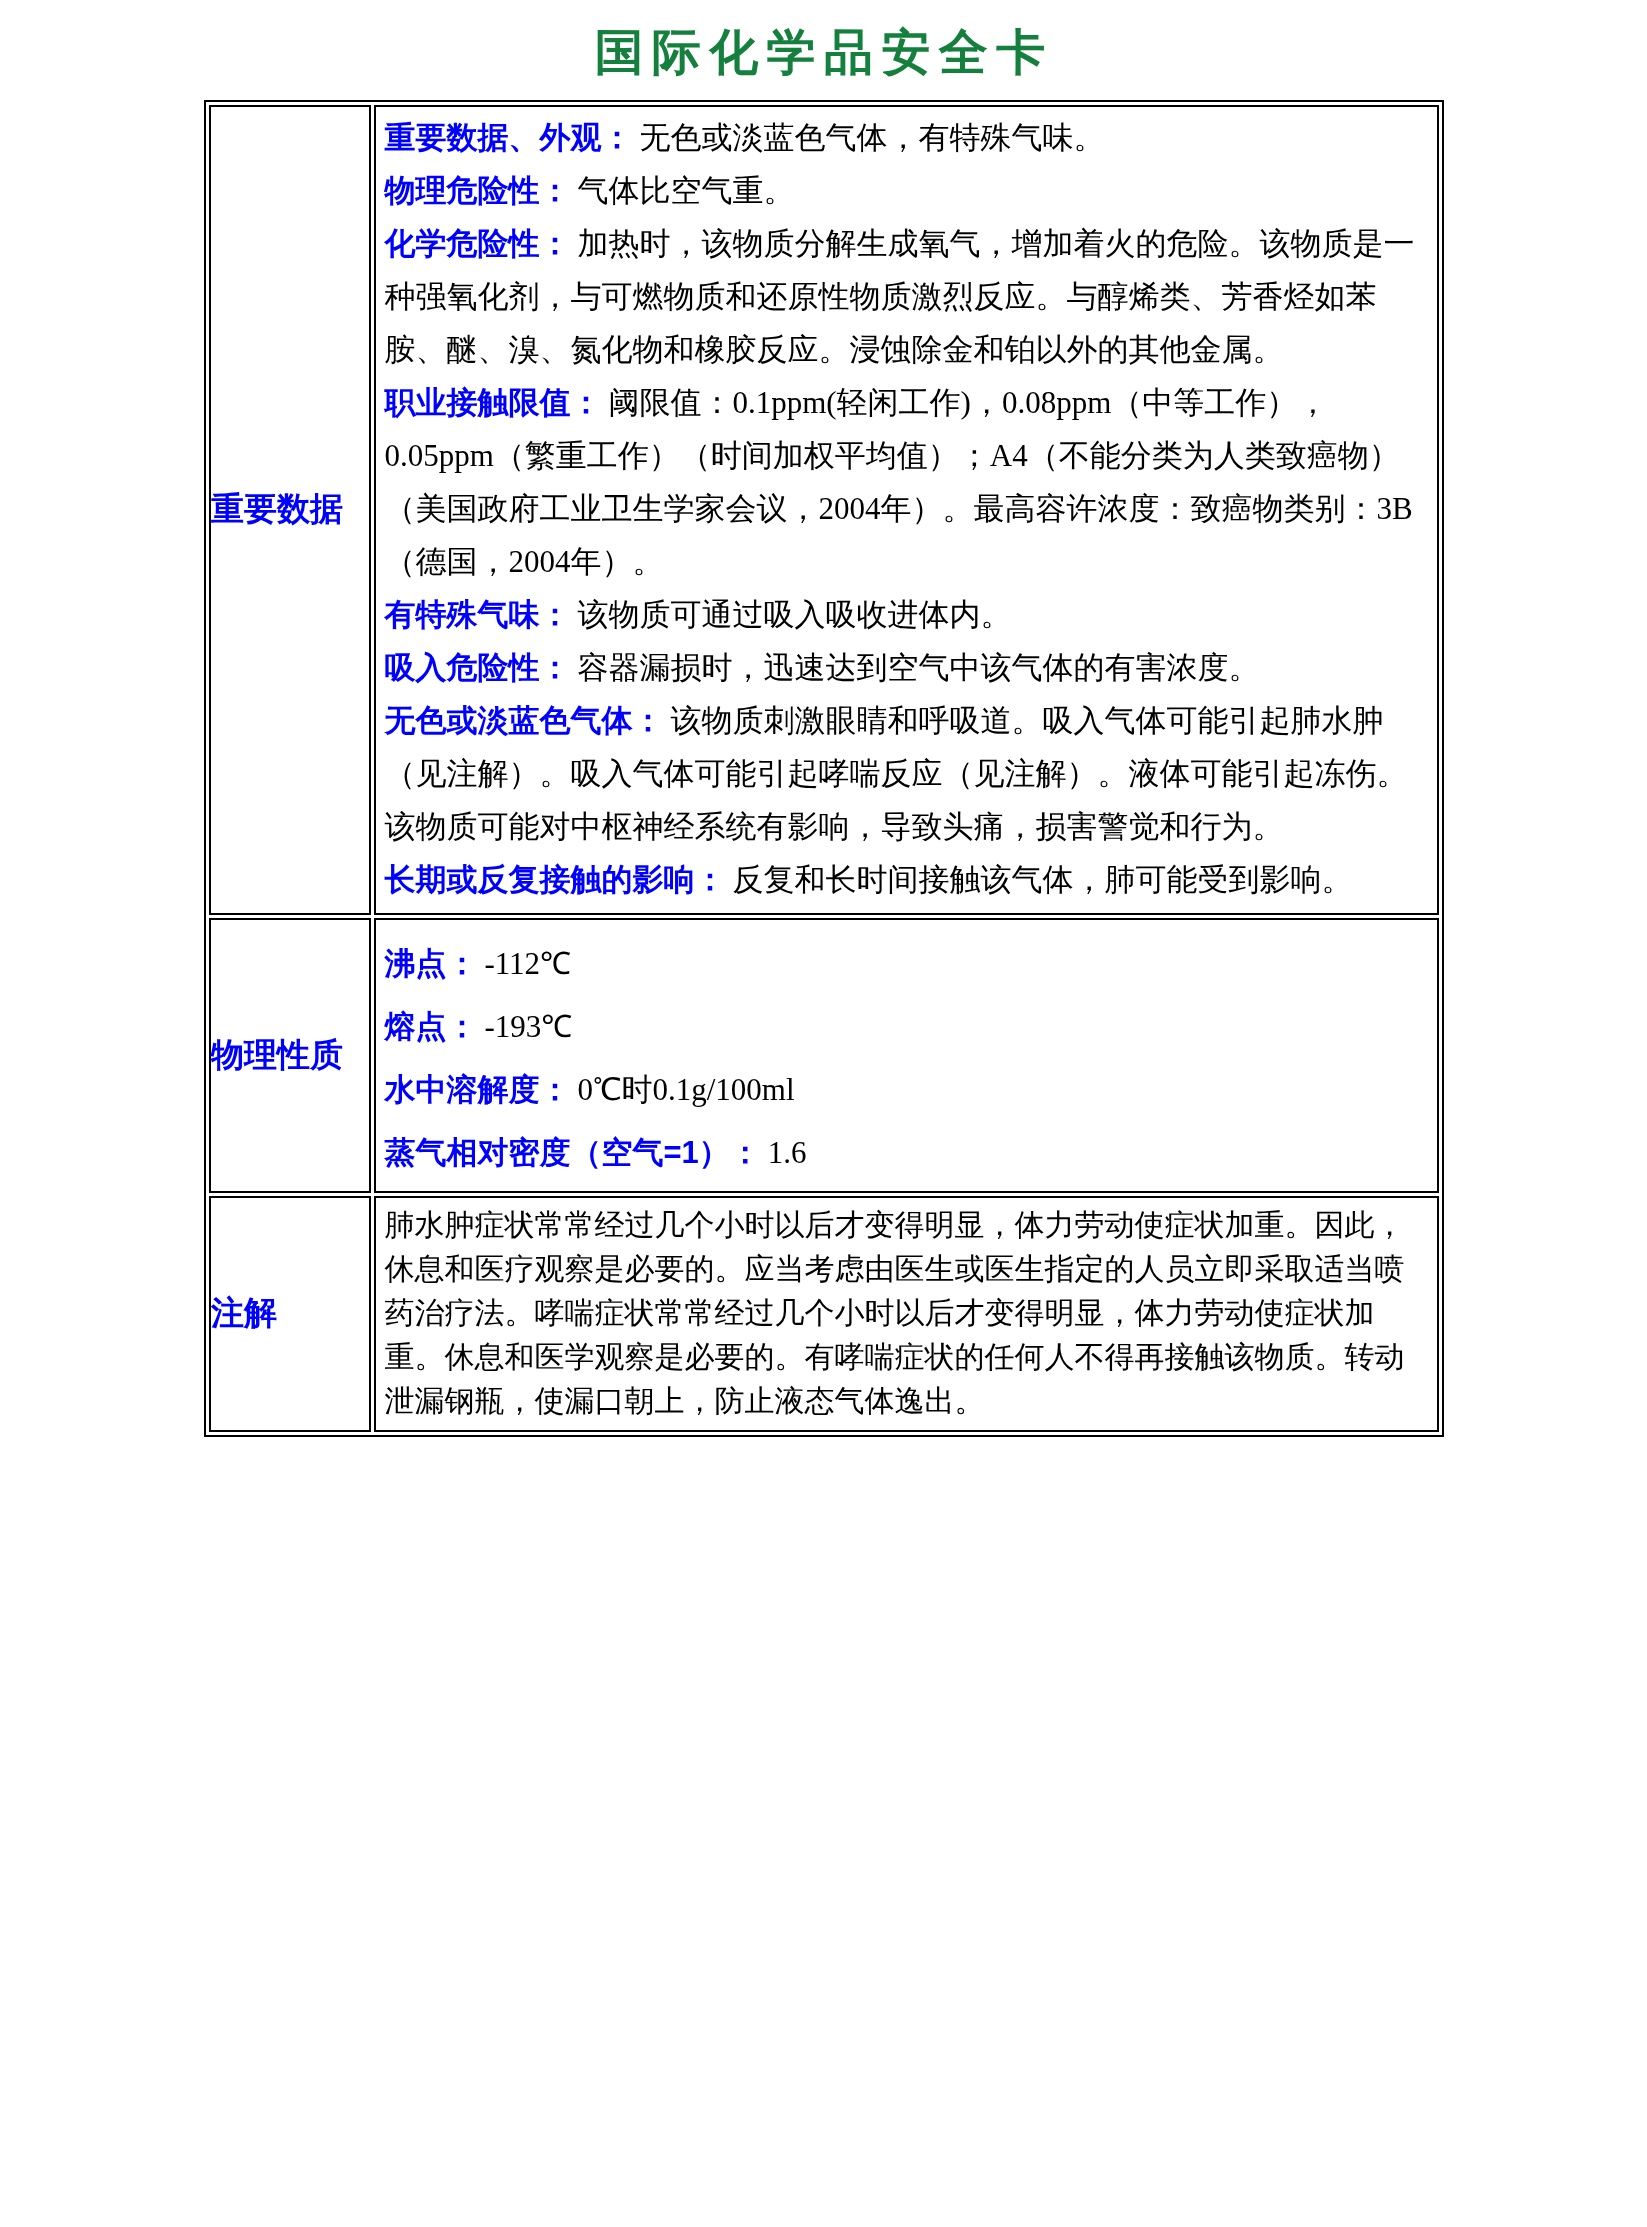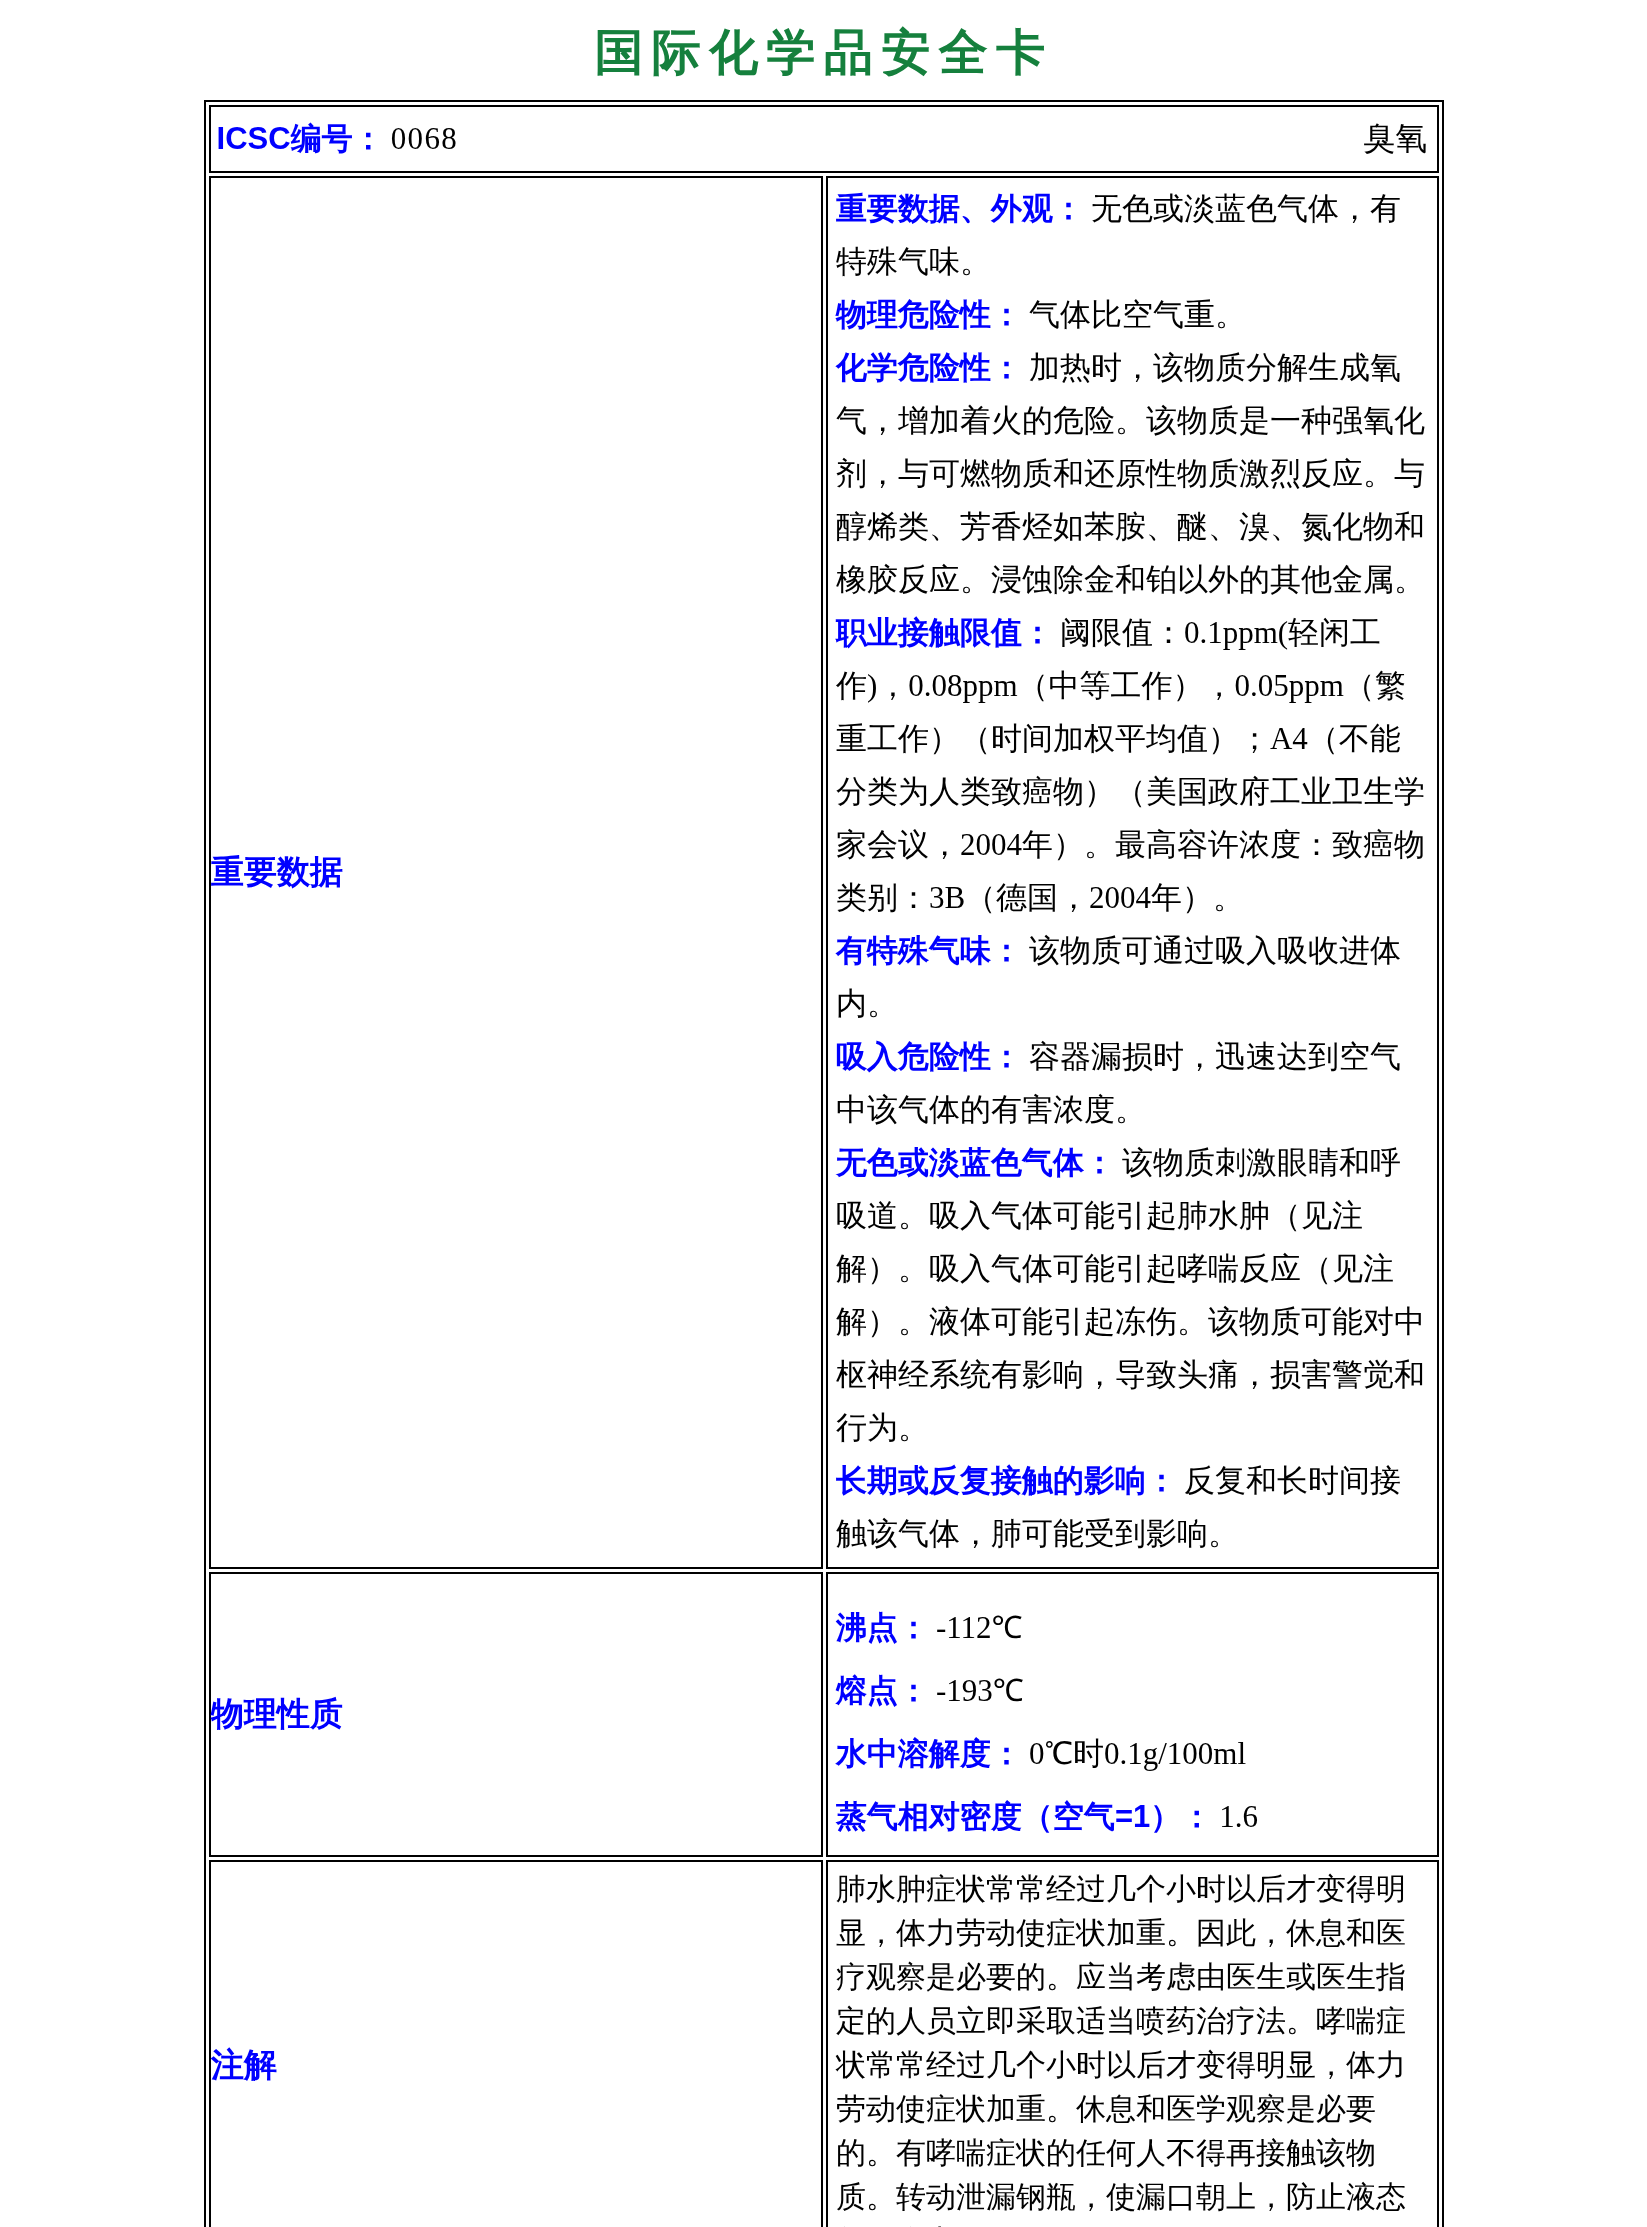--- a/index.html
+++ b/index.html
@@ -28,43 +28,33 @@
     font-family:"Liberation Sans",sans-serif;font-weight:bold;
     color:#0000ff;margin-right:7px;
   }
   p.para{margin:0;}
   
   td.hdrcell{padding:0 5.6px;}
   .hdr{display:flex;justify-content:space-between;align-items:center;height:64px;font-size:31px;}
   .hdr .num{letter-spacing:1.4px;}
   .hdr .chem{font-size:32px;margin-right:4.2px;}
   
-  td.phys{height:257px;vertical-align:top;font-size:31px;padding-top:22px;}
+  td.phys{height:257px;vertical-align:top;font-size:31px;padding-top:12px;}
   td.phys .line{line-height:63px;}
   td.env{height:57px;font-size:31px;vertical-align:middle;}
   td.notes{font-size:30px;line-height:44px;vertical-align:top;padding-top:5.6px;}
 </style>
 </head>
 <body>
 
 <h1 class="page-title">国际化学品安全卡</h1>
 
 <table class="card">
 
   <tbody>
-      <tr>
-    <td class="hdrcell" colspan="2">
-      <div class="hdr">
-        <span>
-          <span class="lbl">ICSC编号：</span><span class="num">0068</span>
-        </span>
-        <span class="chem">臭氧</span>
-      </div>
-    </td>
-  </tr>
 
   <tr>
     <td class="lblcell">重要数据</td>
     <td class="content">
       <p class="para"><span class="lbl">重要数据、外观：</span><span>无色或淡蓝色气体，有特殊气味。</span></p>
       <p class="para"><span class="lbl">物理危险性：</span><span>气体比空气重。</span></p>
       <p class="para"><span class="lbl">化学危险性：</span><span>加热时，该物质分解生成氧气，增加着火的危险。该物质是一种强氧化剂，与可燃物质和还原性物质激烈反应。与醇烯类、芳香烃如苯胺、醚、溴、氮化物和橡胶反应。浸蚀除金和铂以外的其他金属。</span></p>
       <p class="para"><span class="lbl">职业接触限值：</span><span>阈限值：0.1ppm(轻闲工作)，0.08ppm（中等工作），0.05ppm（繁重工作）（时间加权平均值）；A4（不能分类为人类致癌物）（美国政府工业卫生学家会议，2004年）。最高容许浓度：致癌物类别：3B（德国，2004年）。</span></p>
       <p class="para"><span class="lbl">有特殊气味：</span><span>该物质可通过吸入吸收进体内。</span></p>
       <p class="para"><span class="lbl">吸入危险性：</span><span>容器漏损时，迅速达到空气中该气体的有害浓度。</span></p>

